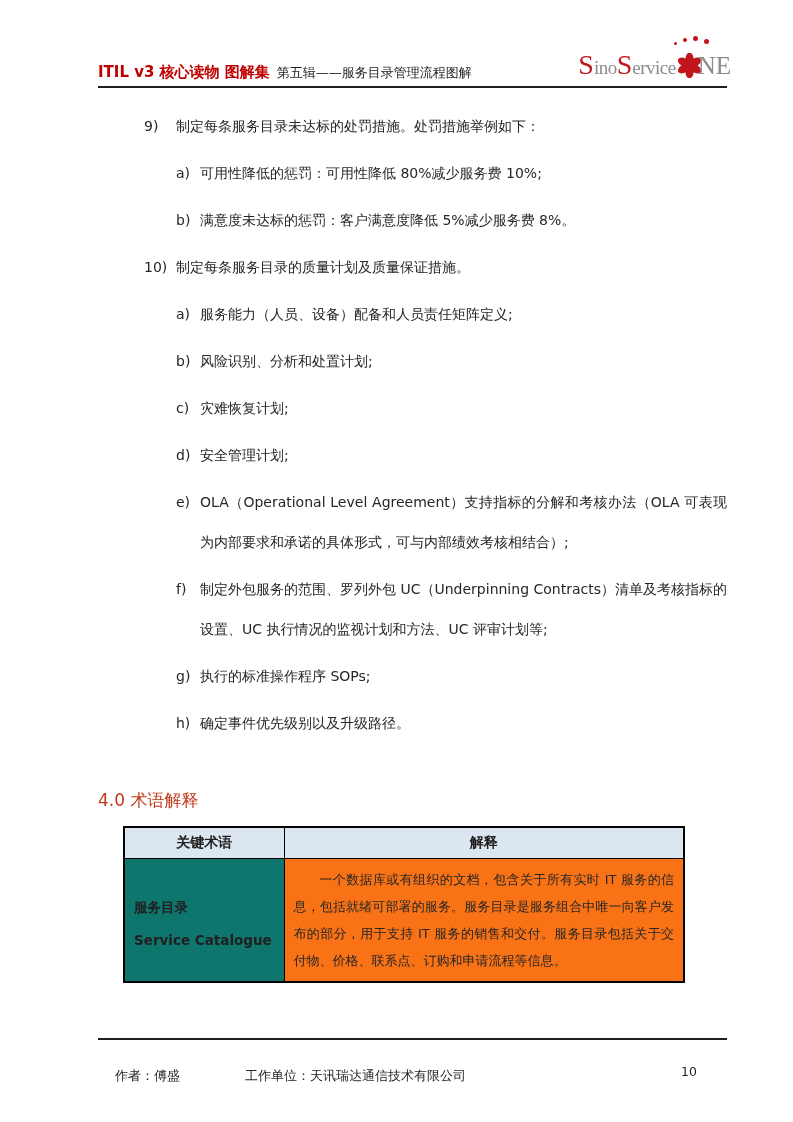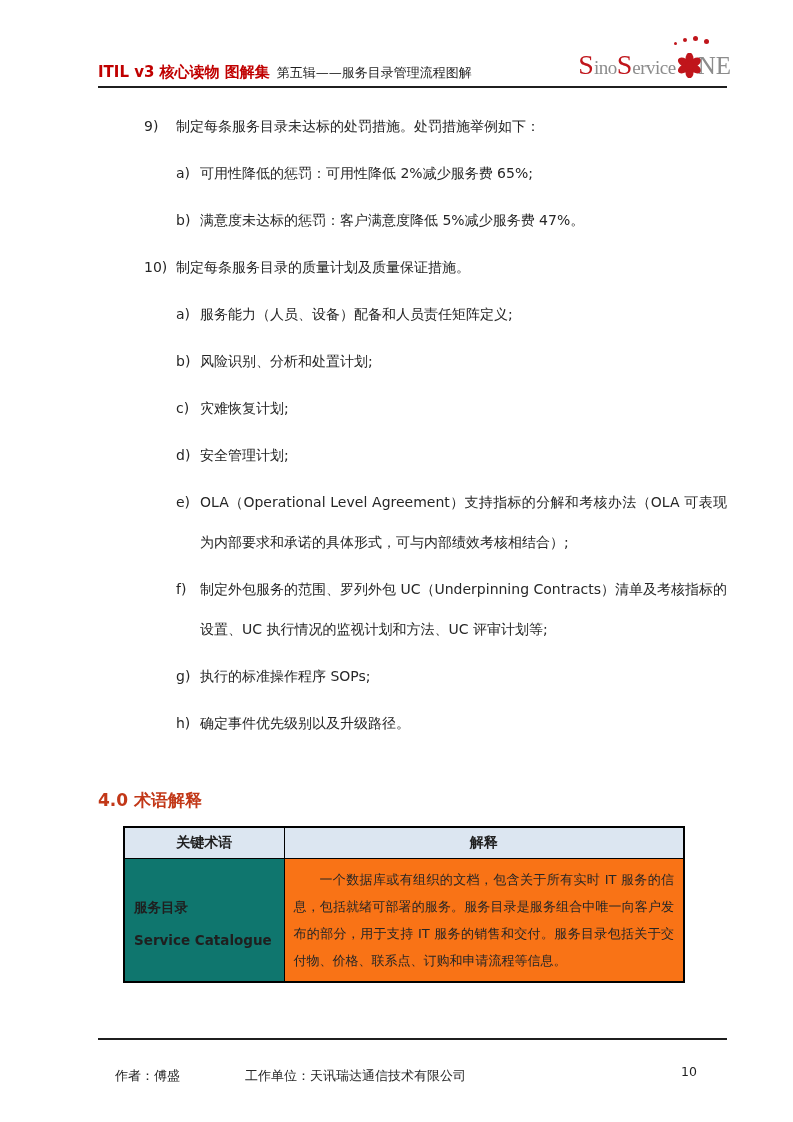--- a/index.html
+++ b/index.html
@@ -61,21 +61,21 @@
   .l1 .marker { left: 46px; }
   .l1 .text   { display: block; margin-left: 78px; text-align: justify; }
   .l2 .marker { left: 78px; }
   .l2 .text   { display: block; margin-left: 102px; text-align: justify; }
 
   
   .section-heading {
     margin: 46px 0 14px 0;
     color: #C23818;
     font-size: 17px;
-    font-weight: bold;
+    font-weight: normal;
   }
 
   
   .terms-table {
     margin-left: 25px;
     width: 562px;
     border-collapse: collapse;
     border: 2px solid #000;
     font-size: 13px;
   }
@@ -159,25 +159,25 @@
   </div>
 
   <div class="content">
 
     <div class="li l1">
       <span class="marker">9)</span>
       <span class="text">制定每条服务目录未达标的处罚措施。处罚措施举例如下：</span>
     </div>
     <div class="li l2">
       <span class="marker">a)</span>
-      <span class="text">可用性降低的惩罚：可用性降低 2%减少服务费 65%;</span>
+      <span class="text">可用性降低的惩罚：可用性降低 80%减少服务费 10%;</span>
     </div>
     <div class="li l2">
       <span class="marker">b)</span>
-      <span class="text">满意度未达标的惩罚：客户满意度降低 5%减少服务费 47%。</span>
+      <span class="text">满意度未达标的惩罚：客户满意度降低 5%减少服务费 8%。</span>
     </div>
 
     <div class="li l1">
       <span class="marker">10)</span>
       <span class="text">制定每条服务目录的质量计划及质量保证措施。</span>
     </div>
     <div class="li l2">
       <span class="marker">a)</span>
       <span class="text">服务能力（人员、设备）配备和人员责任矩阵定义;</span>
     </div>

